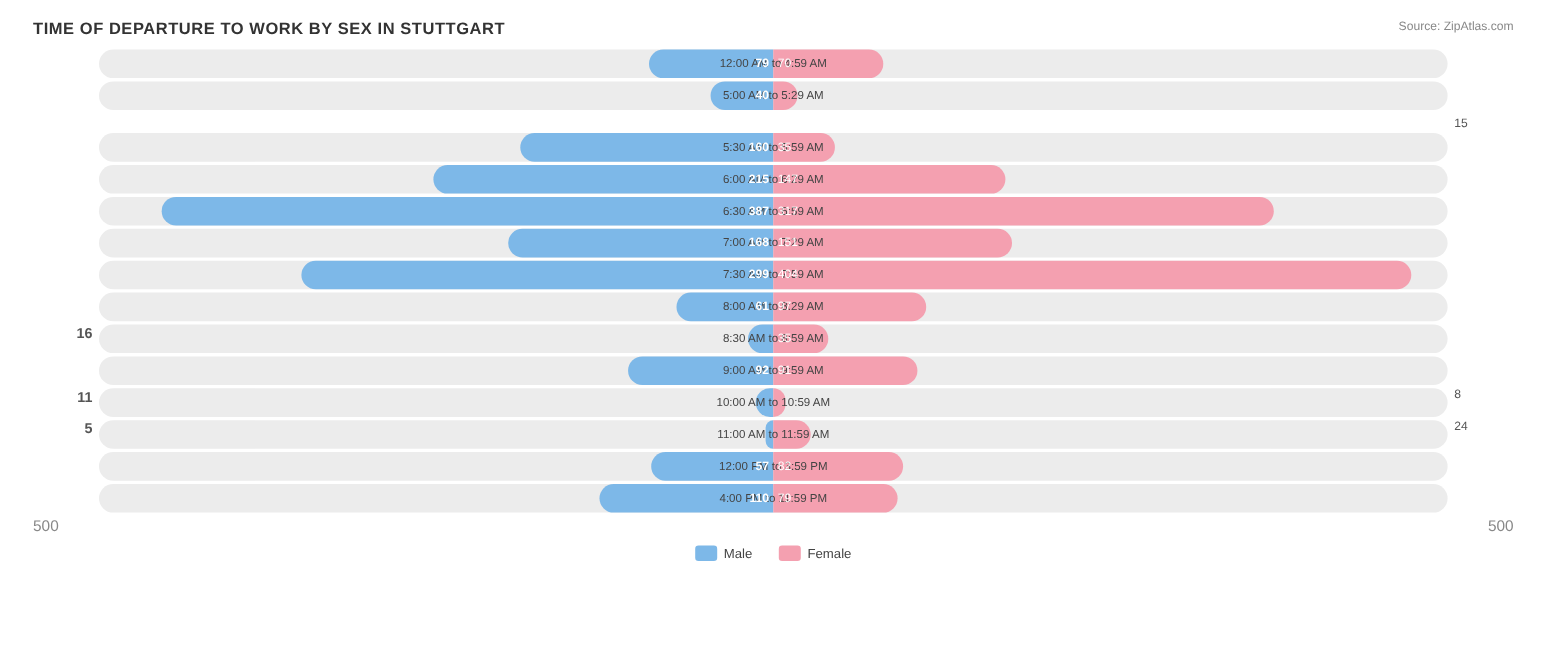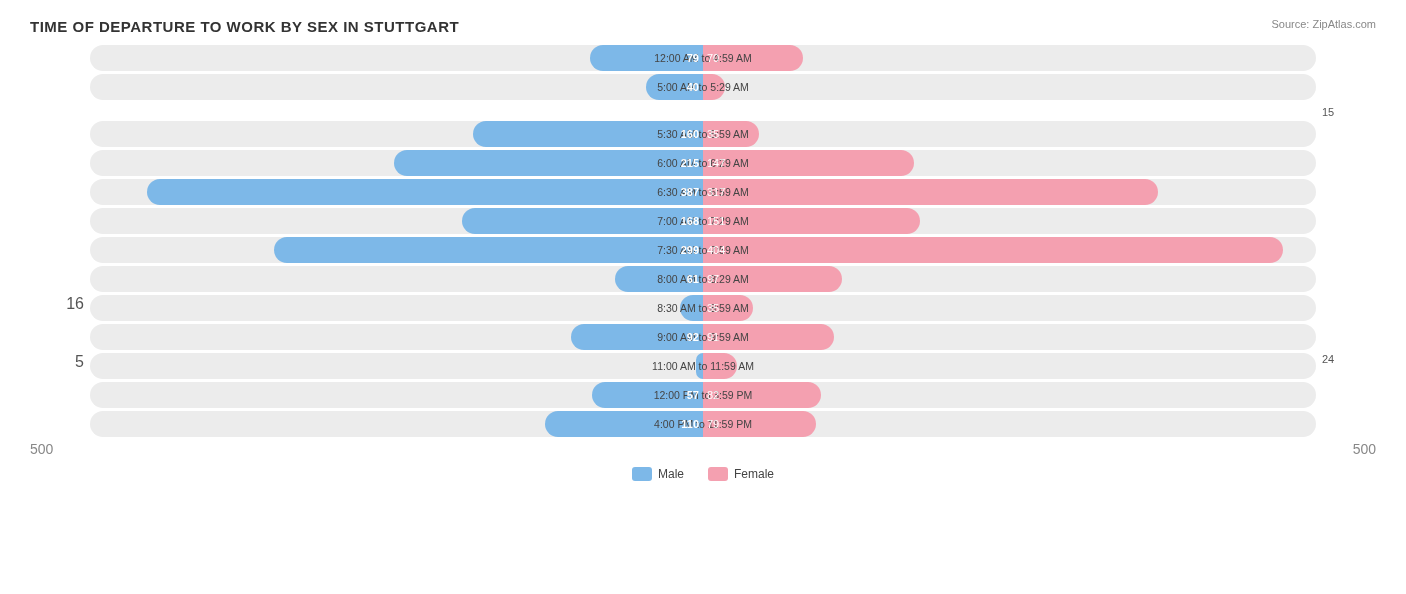--- a/index.html
+++ b/index.html
@@ -31,26 +31,27 @@
       font-size: 11px;
       color: #888;
     }
     .chart-area {
       width: 100%;
       position: relative;
     }
     .left-num {
       width: 60px;
       text-align: right;
-      font-size: 16px;
+      font-size: 13px;
       color: #555;
       padding-right: 6px;
       flex-shrink: 0;
       position: relative;
       z-index: 2;
+      font-weight: bold;
     }
     .right-num {
       width: 60px;
       text-align: left;
       font-size: 11px;
       color: #555;
       padding-left: 6px;
       flex-shrink: 0;
       position: relative;
       z-index: 2;
@@ -255,20 +256,30 @@
         <div class="left-num"></div>
         <div class="bar-center">
           <div style="position: absolute; inset: 0px; background: rgb(236, 236, 236); border-radius: 14px;"></div>
           <div class="male-bar" style="width: 132px;"></div>
           <div class="female-bar" style="width: 131px;"></div>
           <div class="center-label">9:00 AM to 9:59 AM</div>
           <div class="num-inside-left">92</div>
           <div class="num-inside-right">91</div>
         </div>
         <div class="right-num"></div>
+      </div>
+      <div class="full-row">
+        <div class="left-num" style="color: rgb(85, 85, 85);">11</div>
+        <div class="bar-center">
+          <div style="position: absolute; inset: 0px; background: rgb(236, 236, 236); border-radius: 14px;"></div>
+          <div class="male-bar" style="width: 16px;"></div>
+          <div class="female-bar" style="width: 11px;"></div>
+          <div class="center-label">10:00 AM to 10:59 AM</div>
+        </div>
+        <div class="right-num" style="color: rgb(85, 85, 85);">8</div>
       </div>
       <div class="full-row">
         <div class="left-num" style="color: rgb(85, 85, 85);">5</div>
         <div class="bar-center">
           <div style="position: absolute; inset: 0px; background: rgb(236, 236, 236); border-radius: 14px;"></div>
           <div class="male-bar" style="width: 7px;"></div>
           <div class="female-bar" style="width: 34px;"></div>
           <div class="center-label">11:00 AM to 11:59 AM</div>
         </div>
         <div class="right-num" style="color: rgb(85, 85, 85);">24</div>

